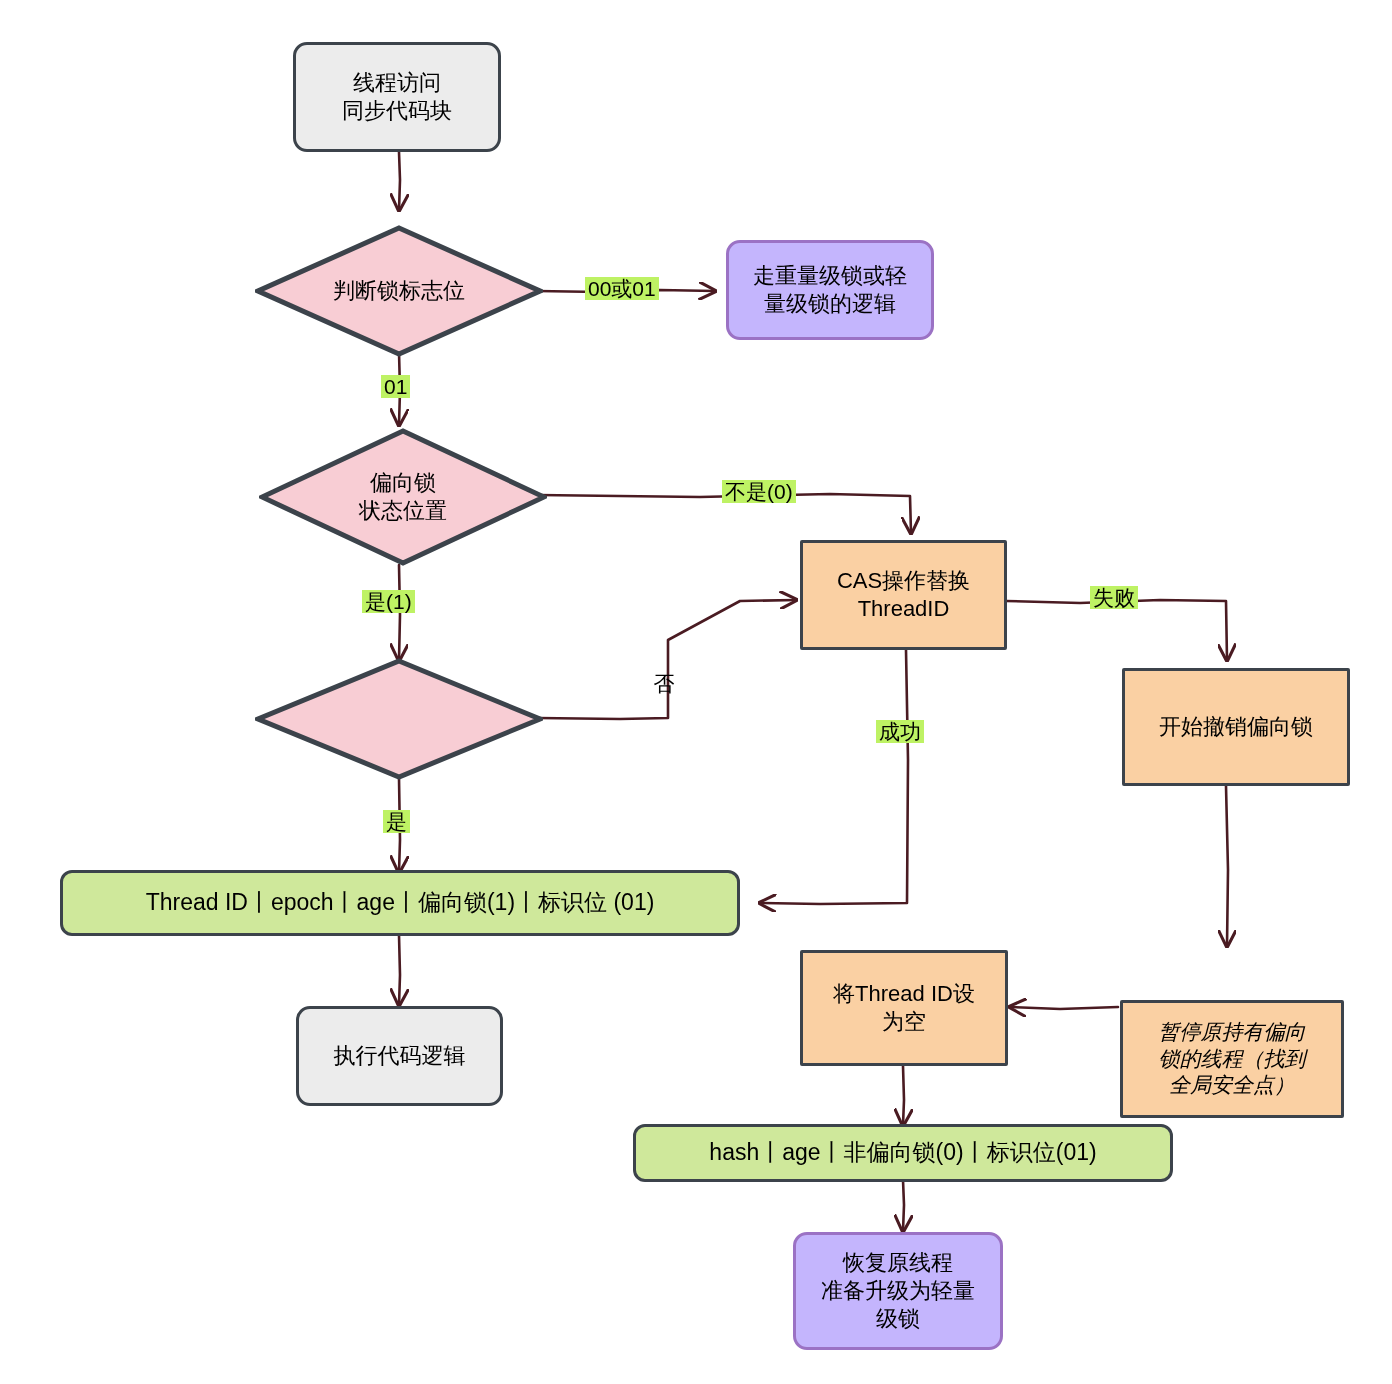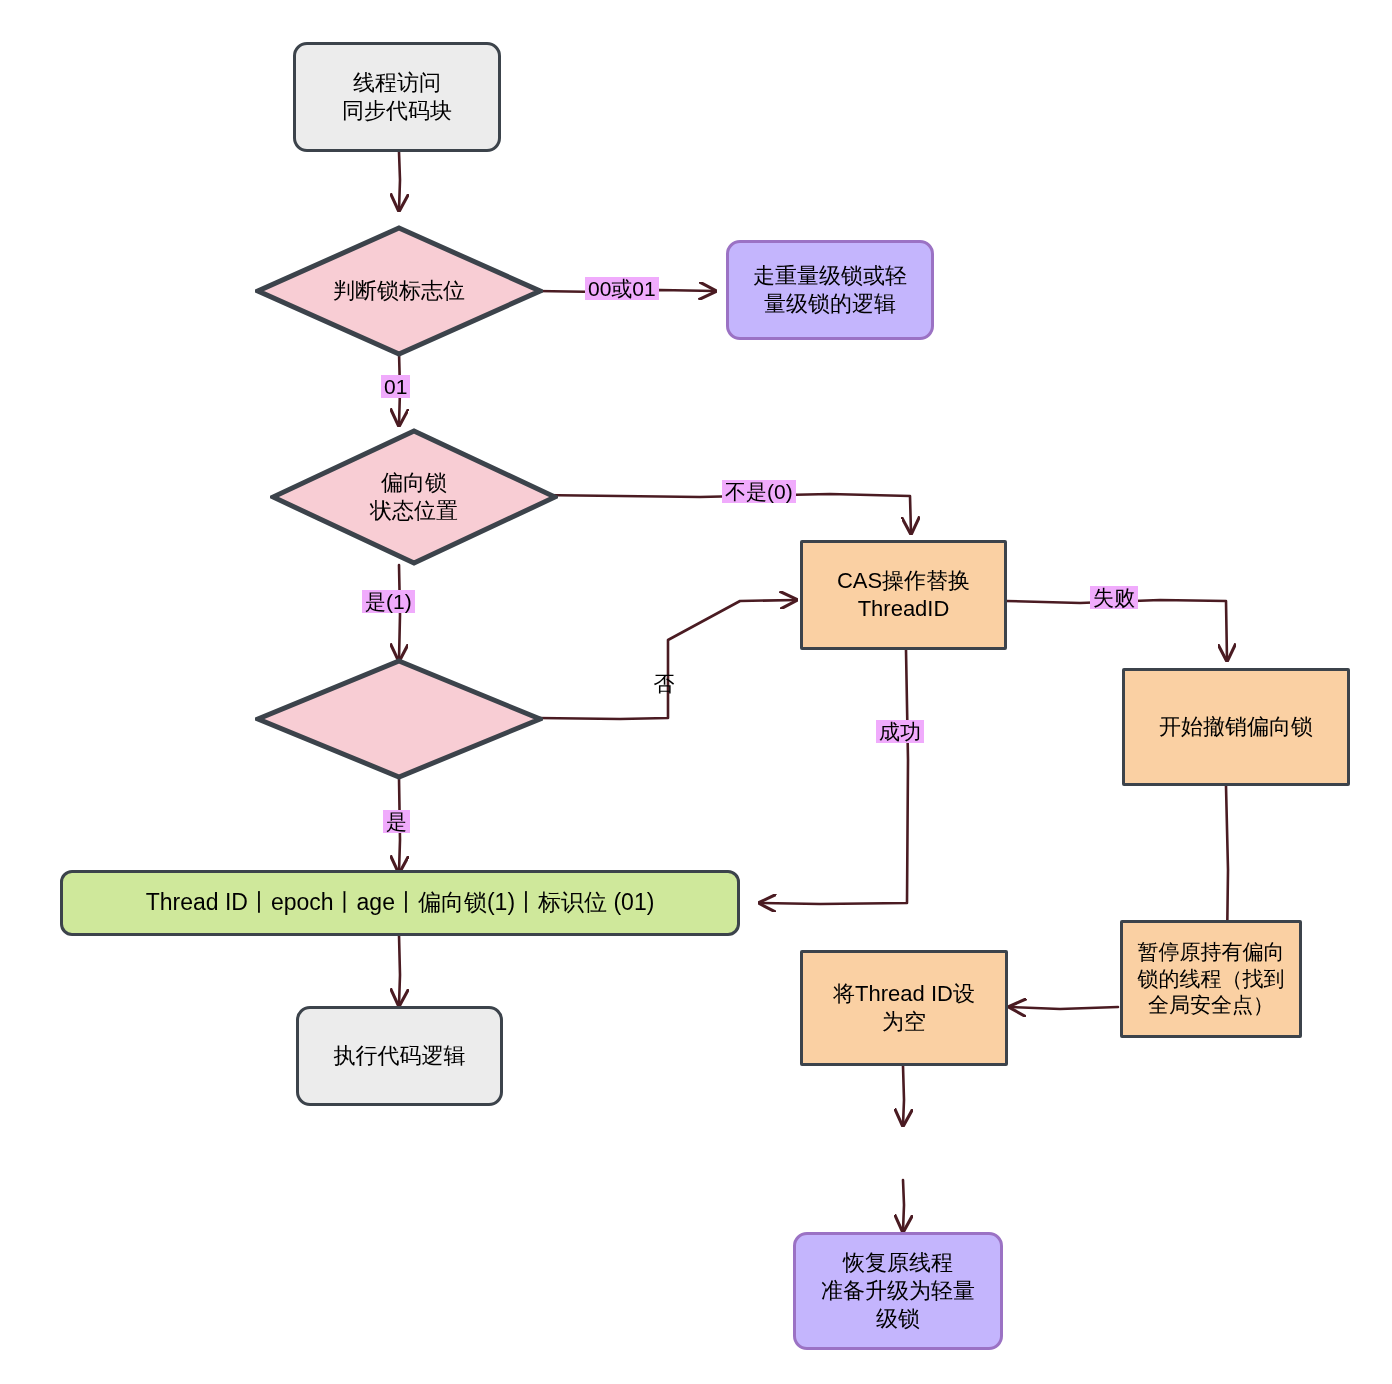--- a/index.html
+++ b/index.html
@@ -78,21 +78,21 @@
     height: 100%;
   }
   .n-diamond .dlabel {
     position: relative;
     z-index: 2;
   }
   .edge-label {
     position: absolute;
     font-size: 21px;
     color: #000000;
-    background: #f0abfc;
+    background: #bef264;
     padding: 0 3px;
     white-space: nowrap;
     line-height: 1.1;
   }
   .edge-label.vert {
     writing-mode: vertical-rl;
     text-orientation: upright;
   }
 </style>
 </head>
@@ -148,21 +148,21 @@
       <polygon points="144,3 285,66 144,129 3,66" fill="#f8cdd4" stroke="#3c434b" stroke-width="5"></polygon>
     </svg>
     <span class="dlabel">判断锁标志位</span>
   </div>
 
   <div class="node n-purple" style="left:726px; top:240px; width:208px; height:100px;">
     <span>走重量级锁或轻
 量级锁的逻辑</span>
   </div>
 
-  <div class="node n-diamond" style="left:270px; top:428px; width:288px; height:138px;justify-content:center;">
+  <div class="node n-diamond" style="left:259px; top:428px; width:288px; height:138px;justify-content:center;">
     <svg class="dshape" viewBox="0 0 288 138" preserveAspectRatio="none">
       <polygon points="144,3 285,69 144,135 3,69" fill="#f8cdd4" stroke="#3c434b" stroke-width="5"></polygon>
     </svg>
     <span class="dlabel">偏向锁
 状态位置</span>
   </div>
 
   <div class="node n-orange" style="left:800px; top:540px; width:207px; height:110px;">
     <span>CAS操作替换
 ThreadID</span>
@@ -175,35 +175,38 @@
   </div>
 
   <div class="node n-orange" style="left:1122px; top:668px; width:228px; height:118px;">
     <span>开始撤销偏向锁</span>
   </div>
 
   <div class="node n-green" style="left:60px; top:870px; width:680px; height:66px; font-size:23px;">
     <span>Thread ID丨epoch丨age丨偏向锁(1)丨标识位 (01)</span>
   </div>
 
-  <div class="node n-orange" style="left:1120px; top:920px; width:182px; height:118px; font-size:21px;">
+  <div class="node n-orange" style="left:1120px; top:1000px; width:224px; height:118px; font-size:21px;font-style:italic;">
     <span>暂停原持有偏向
 锁的线程（找到
 全局安全点）</span>
   </div>
 
   <div class="node n-orange" style="left:800px; top:950px; width:208px; height:116px;">
     <span>将Thread ID设
 为空</span>
   </div>
 
   <div class="node n-terminal" style="left:296px; top:1006px; width:207px; height:100px;">
     <span>执行代码逻辑</span>
   </div>
 
+  <div class="node n-green" style="left:633px; top:1124px; width:540px; height:58px; font-size:23px;">
+    <span>hash丨age丨非偏向锁(0)丨标识位(01)</span>
+  </div>
 
   <div class="node n-purple" style="left:793px; top:1232px; width:210px; height:118px;">
     <span>恢复原线程
 准备升级为轻量
 级锁</span>
   </div>
 
   <div class="edge-label" style="left:585px; top:277px;">00或01</div>
 
   <div class="edge-label" style="left:381px; top:375px;">01</div>

